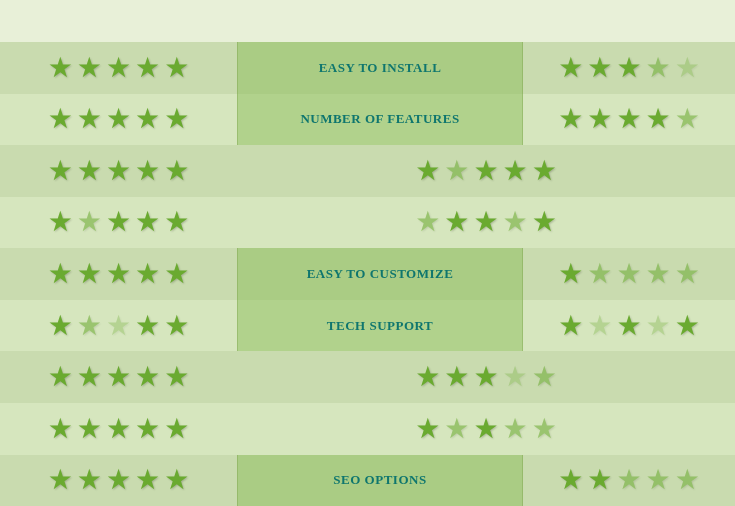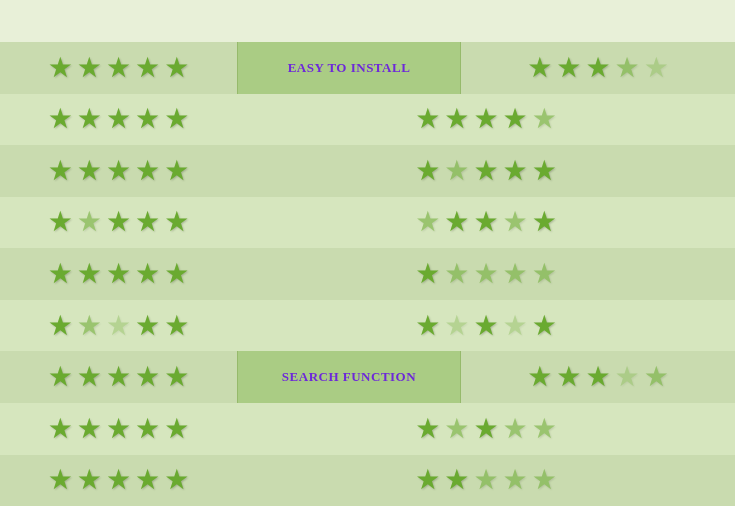--- a/index.html
+++ b/index.html
@@ -56,26 +56,26 @@
     }
     .stars-left {
       width: 237px;
       display: flex;
       align-items: center;
       justify-content: center;
       gap: 4px;
       padding: 0 8px;
     }
     .label-cell {
-      width: 224px;
+      width: 286px;
       background: rgba(140, 190, 90, 0.5);
       text-align: center;
       font-size: 13px;
       font-weight: bold;
-      color: #6d28d9;
+      color: #0f766e;
       letter-spacing: 0.5px;
       text-transform: uppercase;
       padding: 4px 24px;
       height: 100%;
       display: flex;
       align-items: center;
       justify-content: center;
       border-left: 1px solid rgba(120,160,70,0.4);
       border-right: 1px solid rgba(120,160,70,0.4);
     }
@@ -135,133 +135,136 @@
         </div>
   </div>
       <div class="row">
     <div class="stars-left">
           <span class="star star-full">★</span>
           <span class="star star-full">★</span>
           <span class="star star-full">★</span>
           <span class="star star-full">★</span>
           <span class="star star-full">★</span>
         </div>
-    <div class="stars-right">
-          <span class="star star-full">★</span>
-          <span class="star star-full">★</span>
-          <span class="star star-full">★</span>
-          <span class="star star-full">★</span>
-          <span class="star star-half">★</span>
-        </div>
-  </div>
-      <div class="row">
-    <div class="stars-left">
-          <span class="star star-full">★</span>
-          <span class="star star-full">★</span>
-          <span class="star star-full">★</span>
-          <span class="star star-full">★</span>
-          <span class="star star-full">★</span>
-        </div>
-    <div class="stars-right">
-          <span class="star star-full">★</span>
-          <span class="star star-half">★</span>
-          <span class="star star-full">★</span>
-          <span class="star star-full">★</span>
-          <span class="star star-full">★</span>
-        </div>
-  </div>
-      <div class="row">
-    <div class="stars-left">
-          <span class="star star-full">★</span>
-          <span class="star star-half">★</span>
-          <span class="star star-full">★</span>
-          <span class="star star-full">★</span>
-          <span class="star star-full">★</span>
-        </div>
-    <div class="stars-right">
-          <span class="star star-half">★</span>
-          <span class="star star-full">★</span>
-          <span class="star star-full">★</span>
-          <span class="star star-half">★</span>
-          <span class="star star-full">★</span>
-        </div>
-  </div>
-      <div class="row">
-    <div class="stars-left">
-          <span class="star star-full">★</span>
-          <span class="star star-full">★</span>
-          <span class="star star-full">★</span>
-          <span class="star star-full">★</span>
-          <span class="star star-full">★</span>
-        </div>
-    <div class="stars-right">
-          <span class="star star-full">★</span>
-          <span class="star star-half">★</span>
-          <span class="star star-half">★</span>
-          <span class="star star-half">★</span>
-          <span class="star star-half">★</span>
-        </div>
-  </div>
-      <div class="row">
-    <div class="stars-left">
-          <span class="star star-full">★</span>
-          <span class="star star-half">★</span>
-          <span class="star star-empty">★</span>
-          <span class="star star-full">★</span>
-          <span class="star star-full">★</span>
-        </div>
-    <div class="stars-right">
-          <span class="star star-full">★</span>
-          <span class="star star-empty">★</span>
-          <span class="star star-full">★</span>
-          <span class="star star-empty">★</span>
-          <span class="star star-full">★</span>
-        </div>
-  </div>
-      <div class="row">
-    <div class="stars-left">
-          <span class="star star-full">★</span>
-          <span class="star star-full">★</span>
-          <span class="star star-full">★</span>
-          <span class="star star-full">★</span>
-          <span class="star star-full">★</span>
-        </div>
-    <div class="label-cell">SEARCH FUNCTION</div>
-    <div class="stars-right">
-          <span class="star star-full">★</span>
-          <span class="star star-full">★</span>
-          <span class="star star-full">★</span>
-          <span class="star star-empty">★</span>
-          <span class="star star-half">★</span>
-        </div>
-  </div>
-      <div class="row">
-    <div class="stars-left">
-          <span class="star star-full">★</span>
-          <span class="star star-full">★</span>
-          <span class="star star-full">★</span>
-          <span class="star star-full">★</span>
-          <span class="star star-full">★</span>
-        </div>
-    <div class="stars-right">
-          <span class="star star-full">★</span>
-          <span class="star star-half">★</span>
-          <span class="star star-full">★</span>
-          <span class="star star-half">★</span>
-          <span class="star star-half">★</span>
-        </div>
-  </div>
-      <div class="row">
-    <div class="stars-left">
-          <span class="star star-full">★</span>
-          <span class="star star-full">★</span>
-          <span class="star star-full">★</span>
-          <span class="star star-full">★</span>
-          <span class="star star-full">★</span>
-        </div>
+    <div class="label-cell">NUMBER OF FEATURES</div>
+    <div class="stars-right">
+          <span class="star star-full">★</span>
+          <span class="star star-full">★</span>
+          <span class="star star-full">★</span>
+          <span class="star star-full">★</span>
+          <span class="star star-half">★</span>
+        </div>
+  </div>
+      <div class="row">
+    <div class="stars-left">
+          <span class="star star-full">★</span>
+          <span class="star star-full">★</span>
+          <span class="star star-full">★</span>
+          <span class="star star-full">★</span>
+          <span class="star star-full">★</span>
+        </div>
+    <div class="stars-right">
+          <span class="star star-full">★</span>
+          <span class="star star-half">★</span>
+          <span class="star star-full">★</span>
+          <span class="star star-full">★</span>
+          <span class="star star-full">★</span>
+        </div>
+  </div>
+      <div class="row">
+    <div class="stars-left">
+          <span class="star star-full">★</span>
+          <span class="star star-half">★</span>
+          <span class="star star-full">★</span>
+          <span class="star star-full">★</span>
+          <span class="star star-full">★</span>
+        </div>
+    <div class="stars-right">
+          <span class="star star-half">★</span>
+          <span class="star star-full">★</span>
+          <span class="star star-full">★</span>
+          <span class="star star-half">★</span>
+          <span class="star star-full">★</span>
+        </div>
+  </div>
+      <div class="row">
+    <div class="stars-left">
+          <span class="star star-full">★</span>
+          <span class="star star-full">★</span>
+          <span class="star star-full">★</span>
+          <span class="star star-full">★</span>
+          <span class="star star-full">★</span>
+        </div>
+    <div class="label-cell">EASY TO CUSTOMIZE</div>
+    <div class="stars-right">
+          <span class="star star-full">★</span>
+          <span class="star star-half">★</span>
+          <span class="star star-half">★</span>
+          <span class="star star-half">★</span>
+          <span class="star star-half">★</span>
+        </div>
+  </div>
+      <div class="row">
+    <div class="stars-left">
+          <span class="star star-full">★</span>
+          <span class="star star-half">★</span>
+          <span class="star star-empty">★</span>
+          <span class="star star-full">★</span>
+          <span class="star star-full">★</span>
+        </div>
+    <div class="label-cell">TECH SUPPORT</div>
+    <div class="stars-right">
+          <span class="star star-full">★</span>
+          <span class="star star-empty">★</span>
+          <span class="star star-full">★</span>
+          <span class="star star-empty">★</span>
+          <span class="star star-full">★</span>
+        </div>
+  </div>
+      <div class="row">
+    <div class="stars-left">
+          <span class="star star-full">★</span>
+          <span class="star star-full">★</span>
+          <span class="star star-full">★</span>
+          <span class="star star-full">★</span>
+          <span class="star star-full">★</span>
+        </div>
+    <div class="stars-right">
+          <span class="star star-full">★</span>
+          <span class="star star-full">★</span>
+          <span class="star star-full">★</span>
+          <span class="star star-empty">★</span>
+          <span class="star star-half">★</span>
+        </div>
+  </div>
+      <div class="row">
+    <div class="stars-left">
+          <span class="star star-full">★</span>
+          <span class="star star-full">★</span>
+          <span class="star star-full">★</span>
+          <span class="star star-full">★</span>
+          <span class="star star-full">★</span>
+        </div>
+    <div class="stars-right">
+          <span class="star star-full">★</span>
+          <span class="star star-half">★</span>
+          <span class="star star-full">★</span>
+          <span class="star star-half">★</span>
+          <span class="star star-half">★</span>
+        </div>
+  </div>
+      <div class="row">
+    <div class="stars-left">
+          <span class="star star-full">★</span>
+          <span class="star star-full">★</span>
+          <span class="star star-full">★</span>
+          <span class="star star-full">★</span>
+          <span class="star star-full">★</span>
+        </div>
+    <div class="label-cell">SEO OPTIONS</div>
     <div class="stars-right">
           <span class="star star-full">★</span>
           <span class="star star-full">★</span>
           <span class="star star-half">★</span>
           <span class="star star-half">★</span>
           <span class="star star-half">★</span>
         </div>
   </div>
     </div>
 </div>

